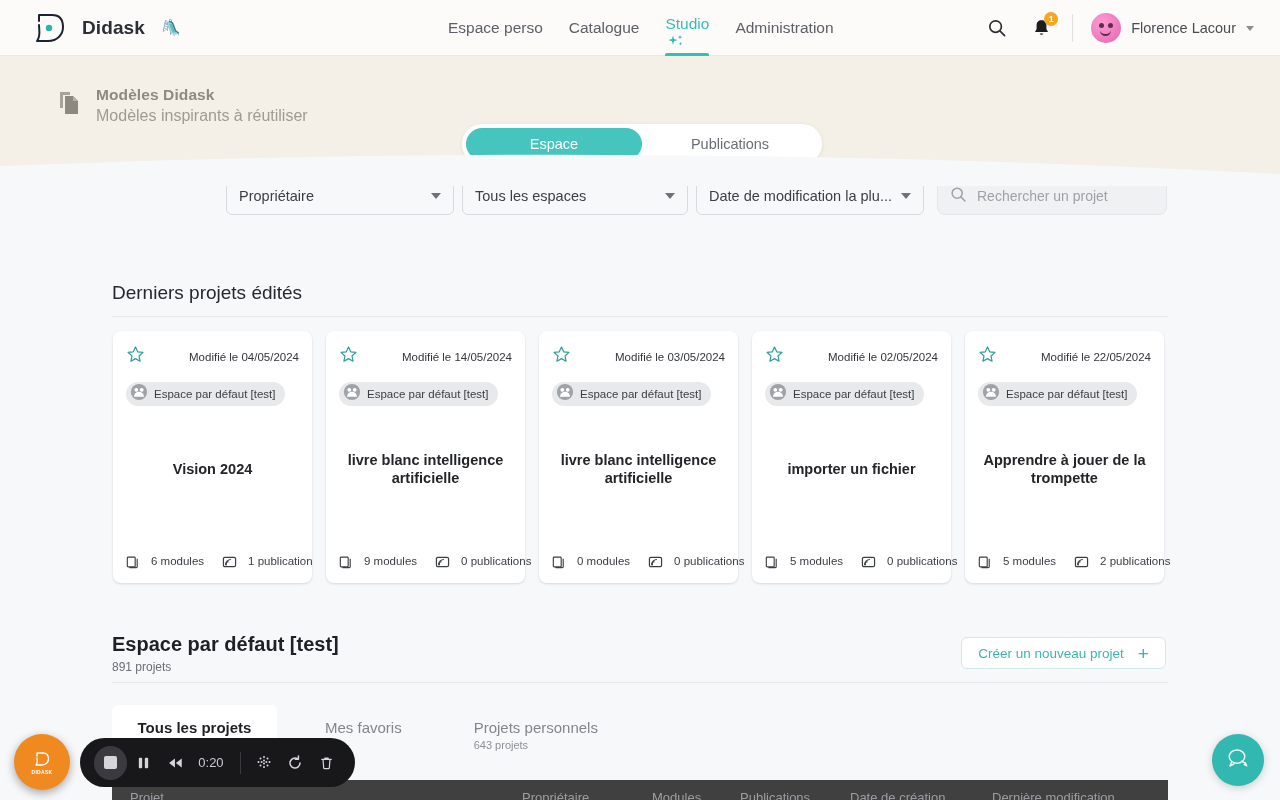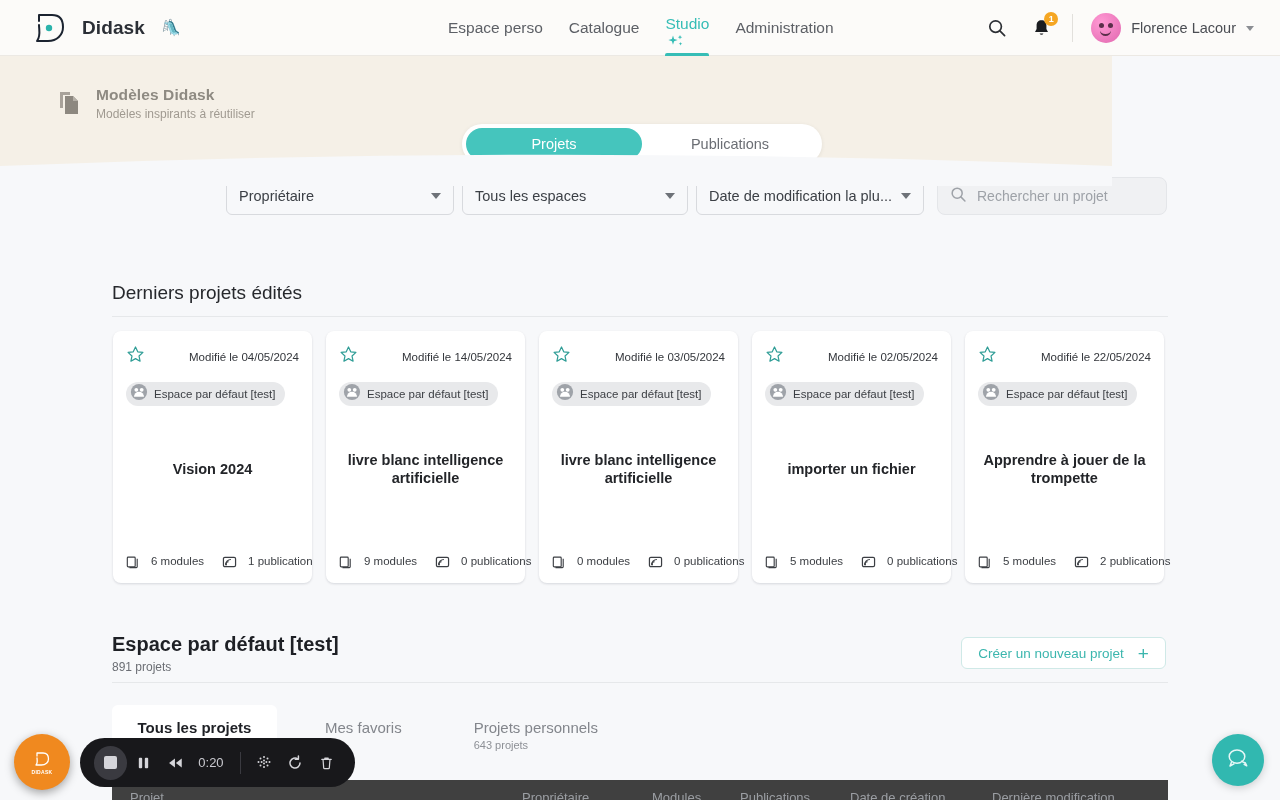--- a/index.html
+++ b/index.html
@@ -67,32 +67,32 @@
   .avatar:before { left:8px; } .avatar:after { left:17px; }
   .avatar-mouth {
     position:absolute; width:11px; height:6px; border-radius:0 0 11px 11px;
     border-bottom:2px solid #5b2f4a; left:9px; top:17px;
   }
   .username { font-size:14.5px; color:#4a4d53; }
   .caret { border-left:4px solid transparent; border-right:4px solid transparent; border-top:5px solid #8b8e93;}
 
   
   .hero {
-    position:absolute; top:56px; left:0; width:1112px; height:130px;
+    position:absolute; top:56px; left:0; width:1280px; height:130px;
     background:#f5f0e7; overflow:hidden; z-index:5;
   }
   .hero-curve {
     position:absolute; bottom:-2px; left:0; width:1280px; height:36px;
   }
   .hero-title-wrap {
     position:absolute; left:58px; top:30px; display:flex; gap:14px; align-items:flex-start;
   }
   .doc-icon { margin-top:4px; }
   .hero-title { font-size:15.5px; font-weight:700; color:#8d8madd; color:#8e8a82; letter-spacing:.1px;}
-  .hero-sub { font-size:12px; color:#a09a91; margin-top:3px;}
+  .hero-sub { font-size:16px; color:#a09a91; margin-top:3px;}
 
   .segmented {
     position:absolute; left:462px; top:68px; width:360px; height:40px;
     background:#ffffff; border-radius:22px; display:flex; padding:4px;
     box-shadow:0 1px 4px rgba(0,0,0,.08);
   }
   .seg {
     flex:1; display:flex; align-items:center; justify-content:center;
     font-size:14.5px; border-radius:18px; cursor:pointer; color:#6b6e74;
   }
@@ -290,21 +290,21 @@
         <path d="M15 6 v5 h5 z" fill="#b5b0a8"></path>
       </svg>
     </div>
     <div>
       <div class="hero-title">Modèles Didask</div>
       <div class="hero-sub">Modèles inspirants à réutiliser</div>
     </div>
   </div>
 
   <div class="segmented">
-    <div class="seg on">Projets</div>
+    <div class="seg on">Espace</div>
     <div class="seg">Publications</div>
   </div>
 
   <svg class="hero-curve" viewBox="0 0 1280 36" preserveAspectRatio="none">
     <path d="M0 14 Q 640 -12 1280 22 L1280 36 L0 36 Z" fill="#f7f8fa"></path>
   </svg>
 </div>
 
 <div class="filterbar">
   <div class="field f1">

